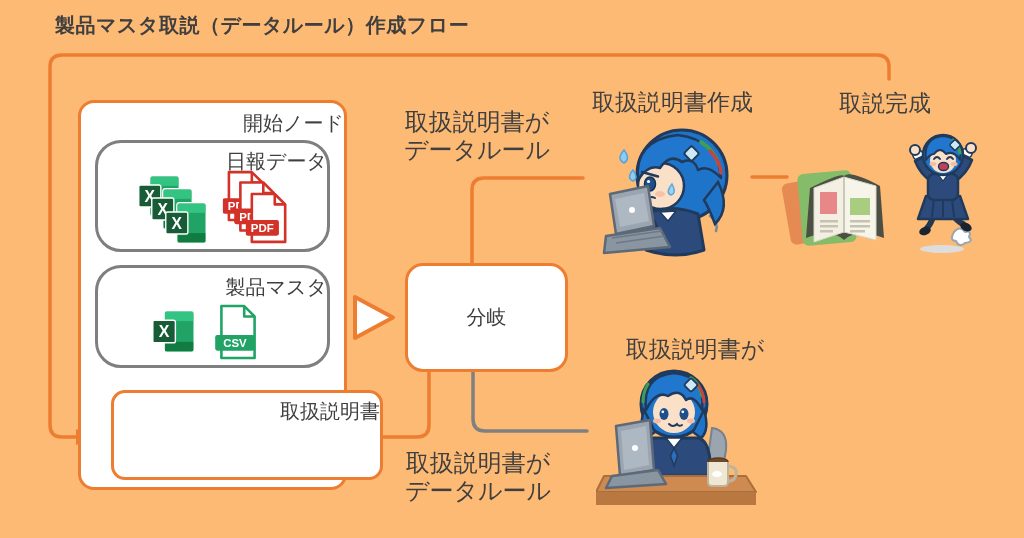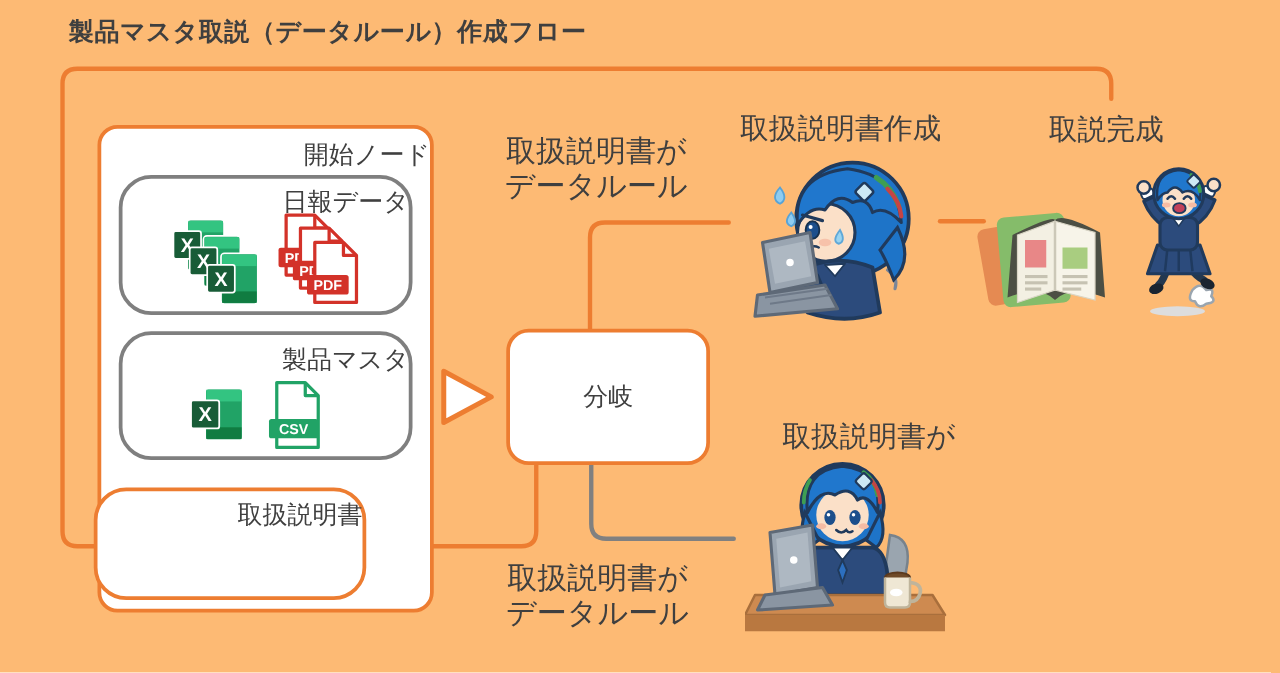--- a/index.html
+++ b/index.html
@@ -103,21 +103,21 @@
   <div class="box gray-border" style="left:95px;top:265px;width:235px;height:103px;">
     <div class="box-label" style="top:6px;">製品マスタ</div>
     <svg class="abs" style="left:52px;top:40px;" width="47" height="47" viewBox="0 0 50 50">
       <use href="#sym-excel" x="0" y="0" width="50" height="50"></use>
     </svg>
     <svg class="abs" style="left:116px;top:36px;" width="48" height="56" viewBox="0 0 46 54">
       <use href="#sym-csv" x="0" y="0" width="46" height="54"></use>
     </svg>
   </div>
 
-  <div class="box orange-border" style="left:75px;top:390px;width:218px;height:90px;border-radius:26px;">
+  <div class="box orange-border" style="left:111px;top:390px;width:272px;height:90px;border-radius:14px;">
     <div class="box-label" style="top:5px;">取扱説明書</div>
   </div>
 
   <div class="box orange-border" style="left:405px;top:263px;width:163px;height:109px;border-radius:18px;">
     <div class="center-label">分岐</div>
   </div>
 
   <div class="cond" style="left:401px;top:108px;width:152px;">
     <div>取扱説明書が</div>
     <div>データルール</div>

